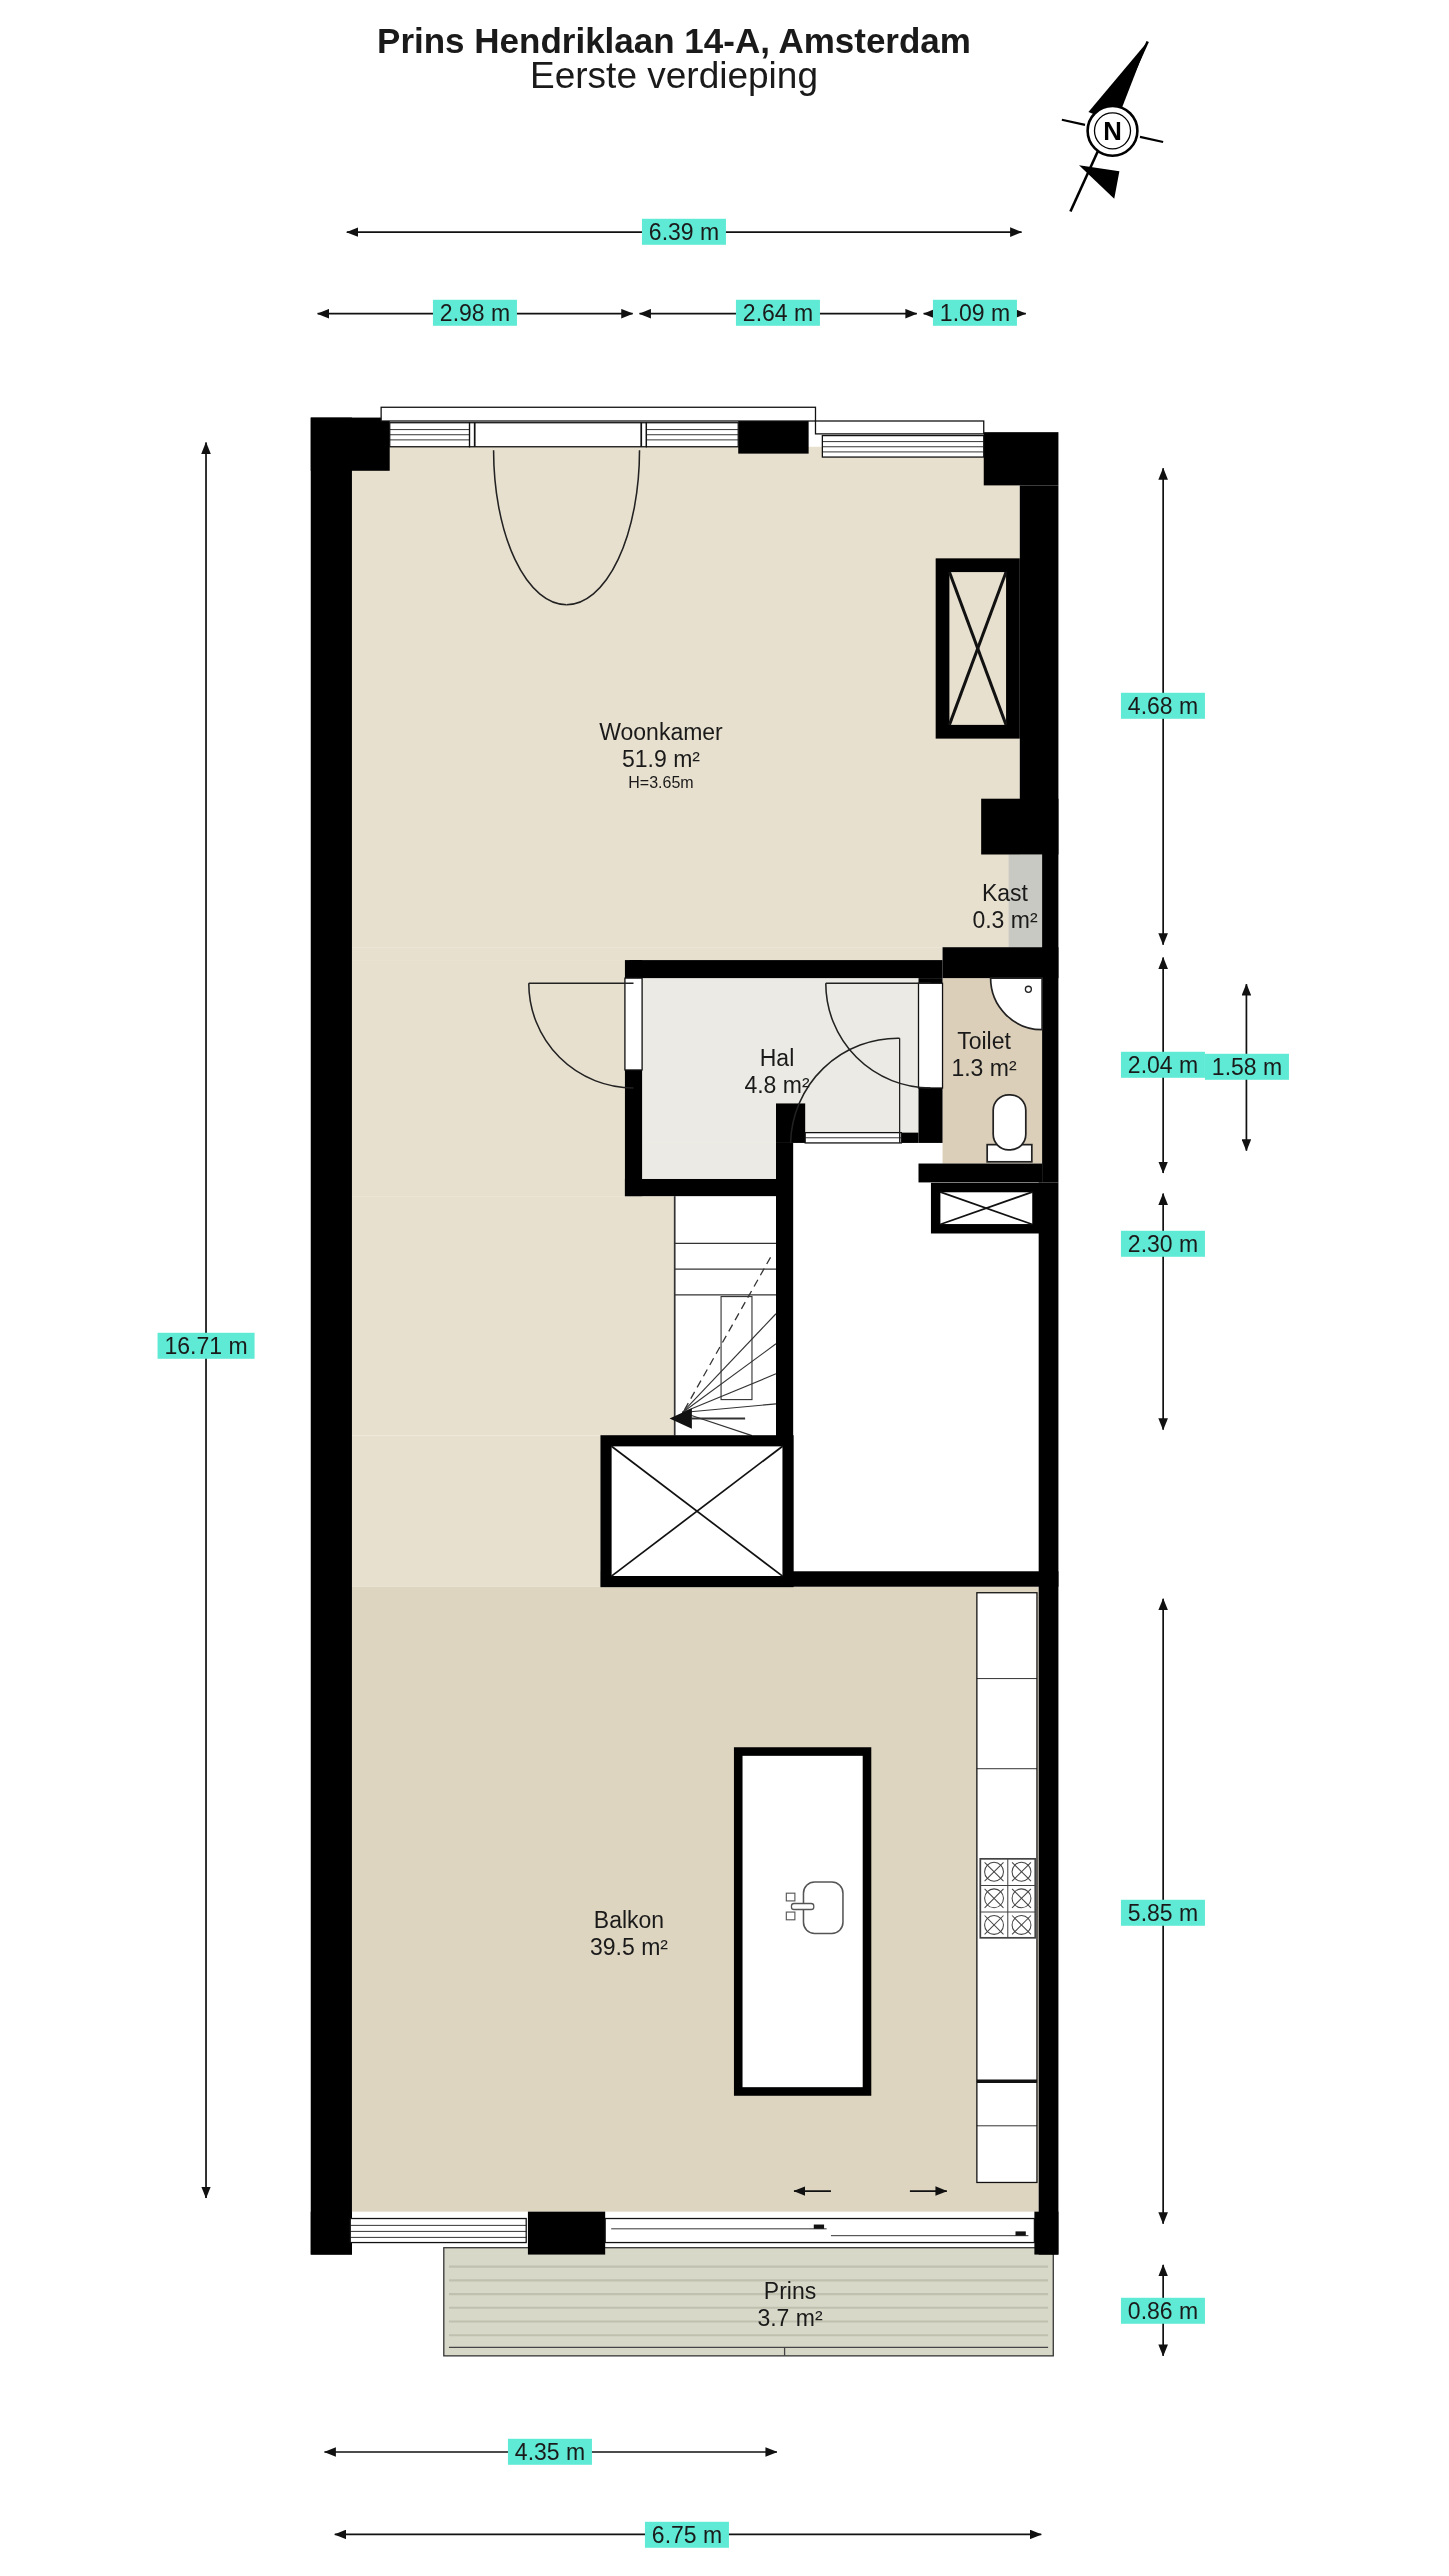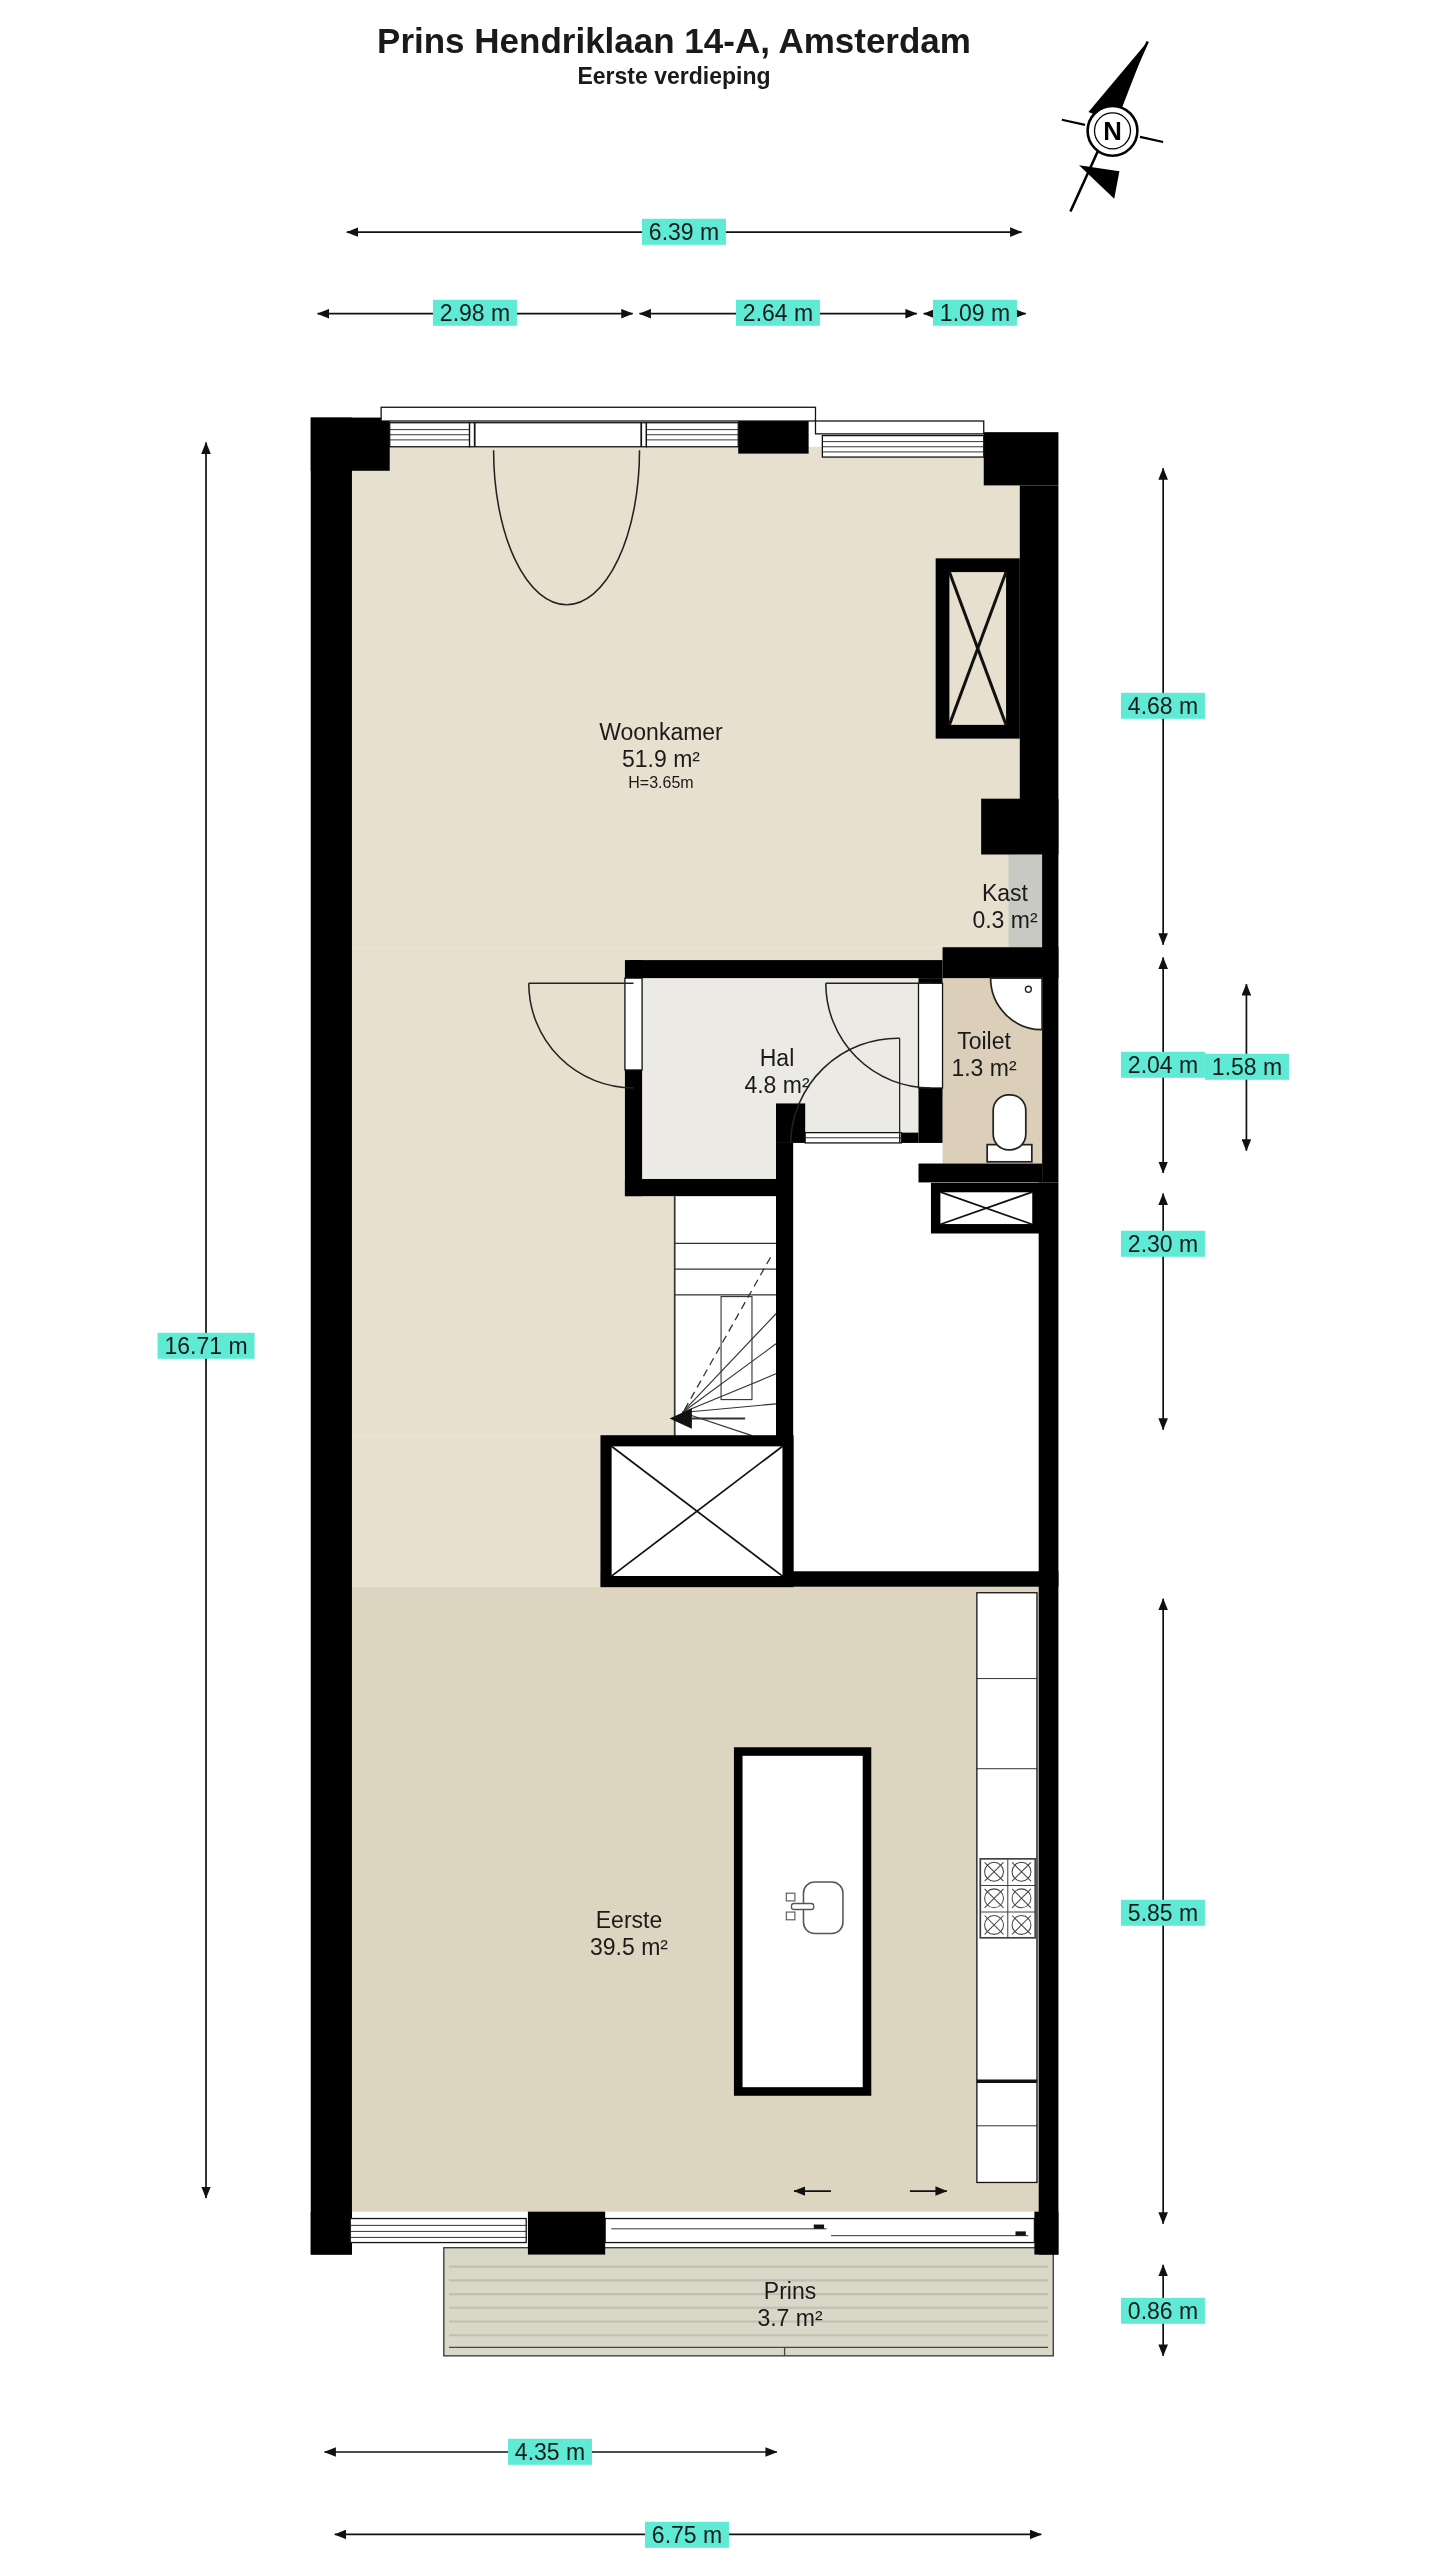--- a/index.html
+++ b/index.html
@@ -10,21 +10,21 @@
   }
   html,body{margin:0;padding:0;background:#fff;}
   #canvas{position:relative;width:1449px;height:2576px;background:#fff;
           font-family:"Liberation Sans", sans-serif;color:#1a1a1a;overflow:hidden;}
   #plan-svg{position:absolute;left:0;top:0;}
   .lbl{position:absolute;transform:translate(-50%,-50%);white-space:nowrap;
        font-size:23px;line-height:1.15;text-align:center;}
   .lbl.dim{background:#5eead4;padding:0 6.9px;}
   .lbl.small{font-size:16px;text-align:center;}
   .lbl.title1{font-size:35px;font-weight:bold;}
-  .lbl.title2{font-size:23px;font-weight:bold;}
+  .lbl.title2{font-size:37px;font-weight:normal;}
   .wall{fill:var(--c-wall);}
   .win{fill:#fff;stroke:#111;stroke-width:1.5;}
   .winline{stroke:#111;stroke-width:1;}
   .thin{stroke:#222;stroke-width:1.5;fill:none;}
   .arc{stroke:#222;stroke-width:1.8;fill:none;}
   .fixture{fill:#fff;stroke:#222;stroke-width:2;}
   .dimline{stroke:#111;stroke-width:2;}
 </style>
 </head>
 <body>
@@ -252,21 +252,21 @@
 
   <div class="lbl" style="left:1005px;top:893px">Kast</div>
   <div class="lbl" style="left:1005px;top:920px">0.3 m²</div>
 
   <div class="lbl" style="left:777px;top:1058px">Hal</div>
   <div class="lbl" style="left:777px;top:1085px">4.8 m²</div>
 
   <div class="lbl" style="left:984px;top:1041px">Toilet</div>
   <div class="lbl" style="left:984px;top:1068px">1.3 m²</div>
 
-  <div class="lbl" style="left:629px;top:1920px">Eerste</div>
+  <div class="lbl" style="left:629px;top:1920px">Balkon</div>
   <div class="lbl" style="left:629px;top:1947px">39.5 m²</div>
 
   <div class="lbl" style="left:790px;top:2291px">Prins</div>
   <div class="lbl" style="left:790px;top:2318px">3.7 m²</div>
 
   <div class="lbl dim" style="left:684px;top:232px">6.39 m</div>
   <div class="lbl dim" style="left:475px;top:313px">2.98 m</div>
   <div class="lbl dim" style="left:778px;top:313px">2.64 m</div>
   <div class="lbl dim" style="left:975px;top:313px">1.09 m</div>
   <div class="lbl dim" style="left:206px;top:1346px">16.71 m</div>

